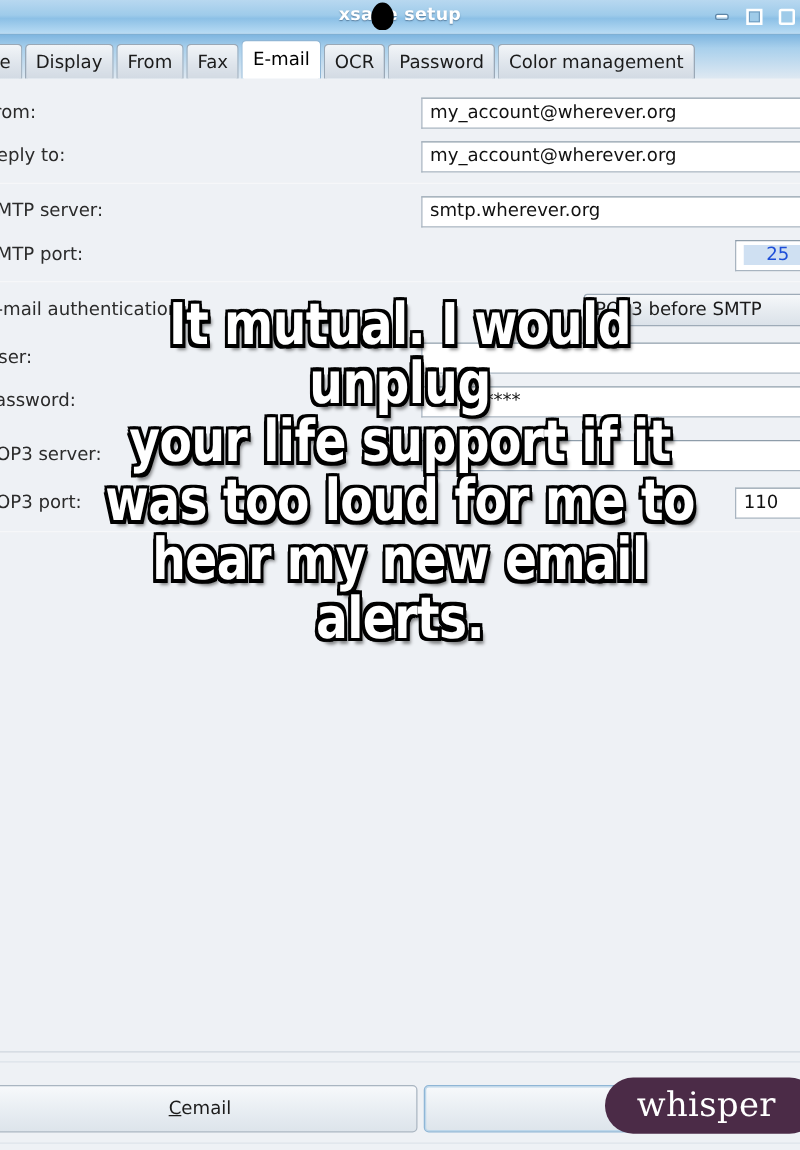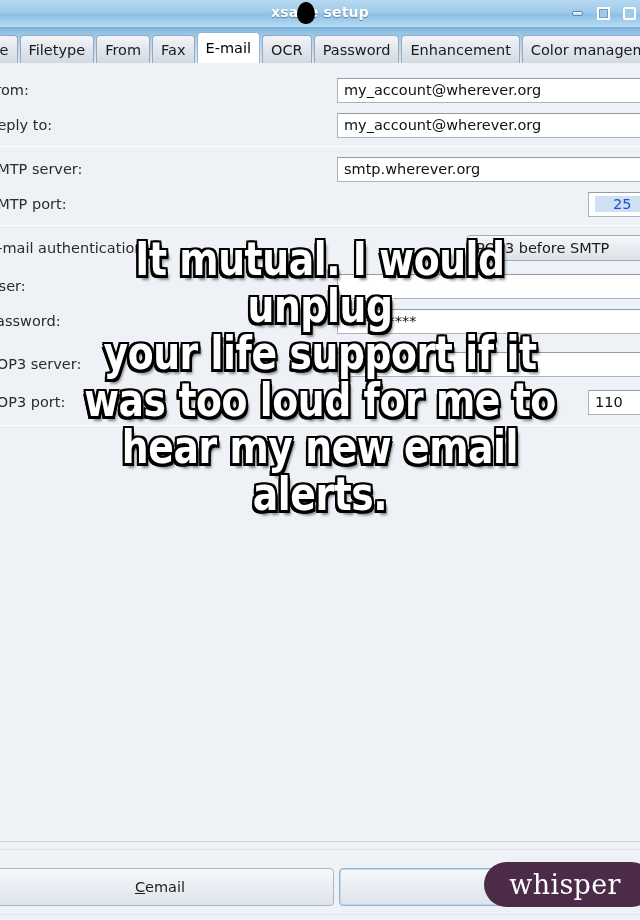--- a/index.html
+++ b/index.html
@@ -297,39 +297,36 @@
       </div>
     </div>
     <div class="cursor-blob"></div>
   </div>
 
   <div class="tabstrip">
     <div class="tab">
         <span>ve</span>
       </div>
     <div class="tab">
-        <span>Filetype</span>
+        <span>Display</span>
       </div>
     <div class="tab">
         <span>From</span>
       </div>
     <div class="tab">
         <span>Fax</span>
       </div>
     <div class="tab active">
         <span>E-mail</span>
       </div>
     <div class="tab">
         <span>OCR</span>
       </div>
     <div class="tab">
         <span>Password</span>
-      </div>
-    <div class="tab">
-        <span>Enhancement</span>
       </div>
     <div class="tab">
         <span>Color management</span>
       </div>
   </div>
 
   <div class="body">
 
     <div class="row" style="top:14px;">
       <span class="row-label">From:</span>

